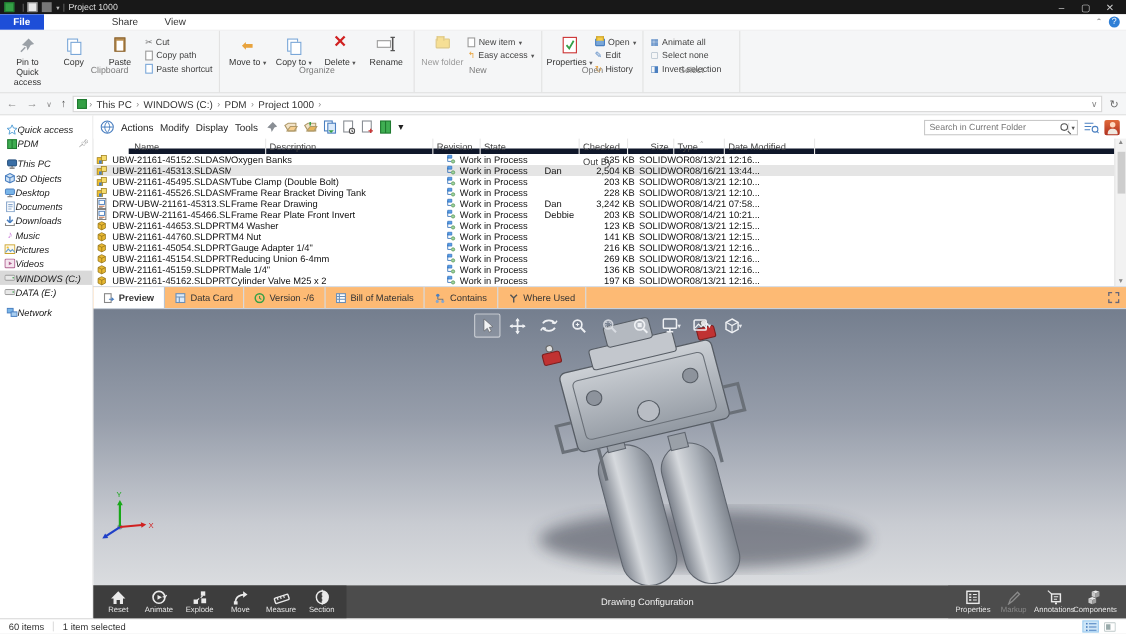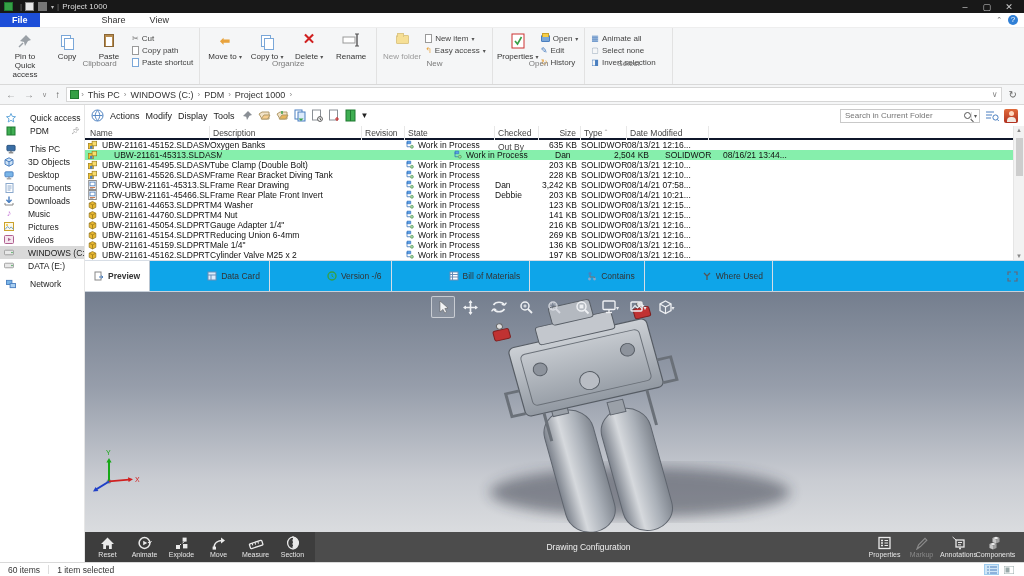--- a/index.html
+++ b/index.html
@@ -50,21 +50,21 @@
   .nav.up { color:#555; }
   .addrbox { flex:1; height:15px; background:#fff; border:1px solid #d6d6d6; display:flex; align-items:center; padding:0 3px; gap:2px; }
   .crumb { color:#333; padding:0 2px; white-space:nowrap; }
   .crumb-sep { color:#888; font-size:8px; }
   .vault-ico { width:9px; height:9px; background:#35a046; border:1px solid #1f7a30; display:inline-block; }
   .refresh { color:#666; font-size:10px; padding:0 3px; }
 
   
   .main { flex:1; display:flex; min-height:0; }
   .sidebar { width:85px; background:#fff; border-right:1px solid #e6e6e6; padding-top:6px; font-size:8.5px; overflow:hidden; flex:0 0 auto; }
-  .side-item { height:13px; display:flex; align-items:center; gap:14px; padding-left:6px; white-space:nowrap; color:#222; }
+  .side-item { height:13px; display:flex; align-items:center; gap:0; padding-left:6px; white-space:nowrap; color:#222;font-style:italic; }
   .side-item.ind { padding-left:4px; }
   .side-item.sel { background:#d9d9d9; }
   .side-item .sic { width:10px; height:10px; flex:0 0 auto; display:inline-flex; align-items:center; justify-content:center; }
   .side-item.gap { margin-top:5px; }
   .pinchar { margin-left:auto; margin-right:4px; color:#888; font-size:7px; }
 
   .content { flex:1; display:flex; flex-direction:column; min-width:0; position:relative; }
 
   
   .pdmbar { height:21px; display:flex; align-items:center; gap:6px; padding:0 6px; background:#fff; flex:0 0 auto; }
@@ -75,39 +75,39 @@
   .searchbox { width:140px; height:14px; border:1px solid #c9c9c9; display:flex; align-items:center; padding:0 2px 0 4px; }
   .searchbox input { border:none; outline:none; flex:1; font-size:8px; font-family:"Liberation Sans",sans-serif; color:#333; min-width:0; }
   .mag { width:7px; height:7px; border:1.2px solid #555; border-radius:50%; position:relative; display:inline-block; }
   .mag:after { content:""; position:absolute; width:4px; height:1.2px; background:#555; transform:rotate(45deg); left:5px; top:7px; }
   .avatar { width:14px; height:14px; background:linear-gradient(#e06a3a,#b03020); border-radius:2px; position:relative; overflow:hidden; }
   .avatar:before { content:""; position:absolute; width:5px; height:5px; border-radius:50%; background:#ffd9c0; left:4.5px; top:2px; }
   .avatar:after { content:""; position:absolute; width:9px; height:5px; border-radius:4px 4px 0 0; background:#f0e8e0; left:2.5px; top:8px; }
 
   
   .gridrow { display:grid; grid-template-columns:15px 108px 152px 43px 90px 44px 42px 46px 82px 1fr; align-items:center; }
-  .lheader { height:14px; border-bottom:2px solid #0f172a; color:#444; font-size:8.5px; flex:0 0 auto; padding-left:2px; position:relative; }
+  .lheader { height:14px; border-bottom:5px solid #0f172a; color:#444; font-size:8.5px; flex:0 0 auto; padding-left:2px; position:relative;margin-left:32px; }
   .lheader .hcell { border-right:1px solid #e8e8e8; padding-left:3px; height:14px; line-height:14px; position:relative; }
   .hname { grid-column:1/3; }
   .hsize { text-align:right; padding-right:4px; }
   .sortmark { position:absolute; top:-1px; left:50%; color:#999; font-size:6px; }
   .rows { flex:0 0 auto; }
   .frow { height:10px; font-size:8.5px; color:#111; padding-left:2px; }
-  .frow.sel { background:#86efac;gap:12px; }
+  .frow.sel { background:#e5e5e5; }
   .frow .cell { white-space:nowrap; overflow:hidden; }
   .fsize { text-align:right; padding-right:4px; }
   .statec { display:flex; align-items:center; gap:3px; }
   .fico svg { display:block; }
   .listwrap { position:relative; flex:0 0 auto; }
   .vscroll { position:absolute; right:0; top:0; bottom:0; width:11px; background:#f2f2f2; border-left:1px solid #e5e5e5; font-size:6px; color:#888; text-align:center; }
   .vthumb { position:absolute; top:12px; left:2px; width:7px; height:38px; background:#cdcdcd; }
   .vsa { position:absolute; left:0; right:0; }
 
   
-  .tabbar { height:32px; background:#0ea5e9; border-top:1px solid #d8dee6; border-bottom:1px solid #c8d0da; display:flex; align-items:stretch; font-size:8.5px; color:#333; flex:0 0 auto;gap:48px; }
+  .tabbar { height:21px; background:#fdba74; border-top:1px solid #d8dee6; border-bottom:1px solid #c8d0da; display:flex; align-items:stretch; font-size:8.5px; color:#333; flex:0 0 auto; }
   .ptab { display:flex; align-items:center; gap:4px; padding:0 9px; border-right:1px solid #d5dde6; }
   .ptab.active { background:#fff; border-right:1px solid #b9c4d0; box-shadow:inset 0 -2px 0 #fff; font-weight:bold; }
   .ptab svg { display:block; }
   .expand { margin-left:auto; display:flex; align-items:center; padding-right:6px; }
 
   
   .viewport { flex:1; position:relative; background:linear-gradient(#747e8e 0%, #979eab 40%, #c9ccd2 78%, #dadcdf 100%); min-height:0; overflow:hidden; }
   .vtoolbar { position:absolute; top:4px; left:50%; transform:translateX(-50%); display:flex; align-items:center; gap:4px; }
   .vt { width:24px; height:22px; display:flex; align-items:center; justify-content:center; border-radius:2px; }
   .vt.sel { border:1px solid rgba(255,255,255,.55); background:rgba(255,255,255,.10); }

